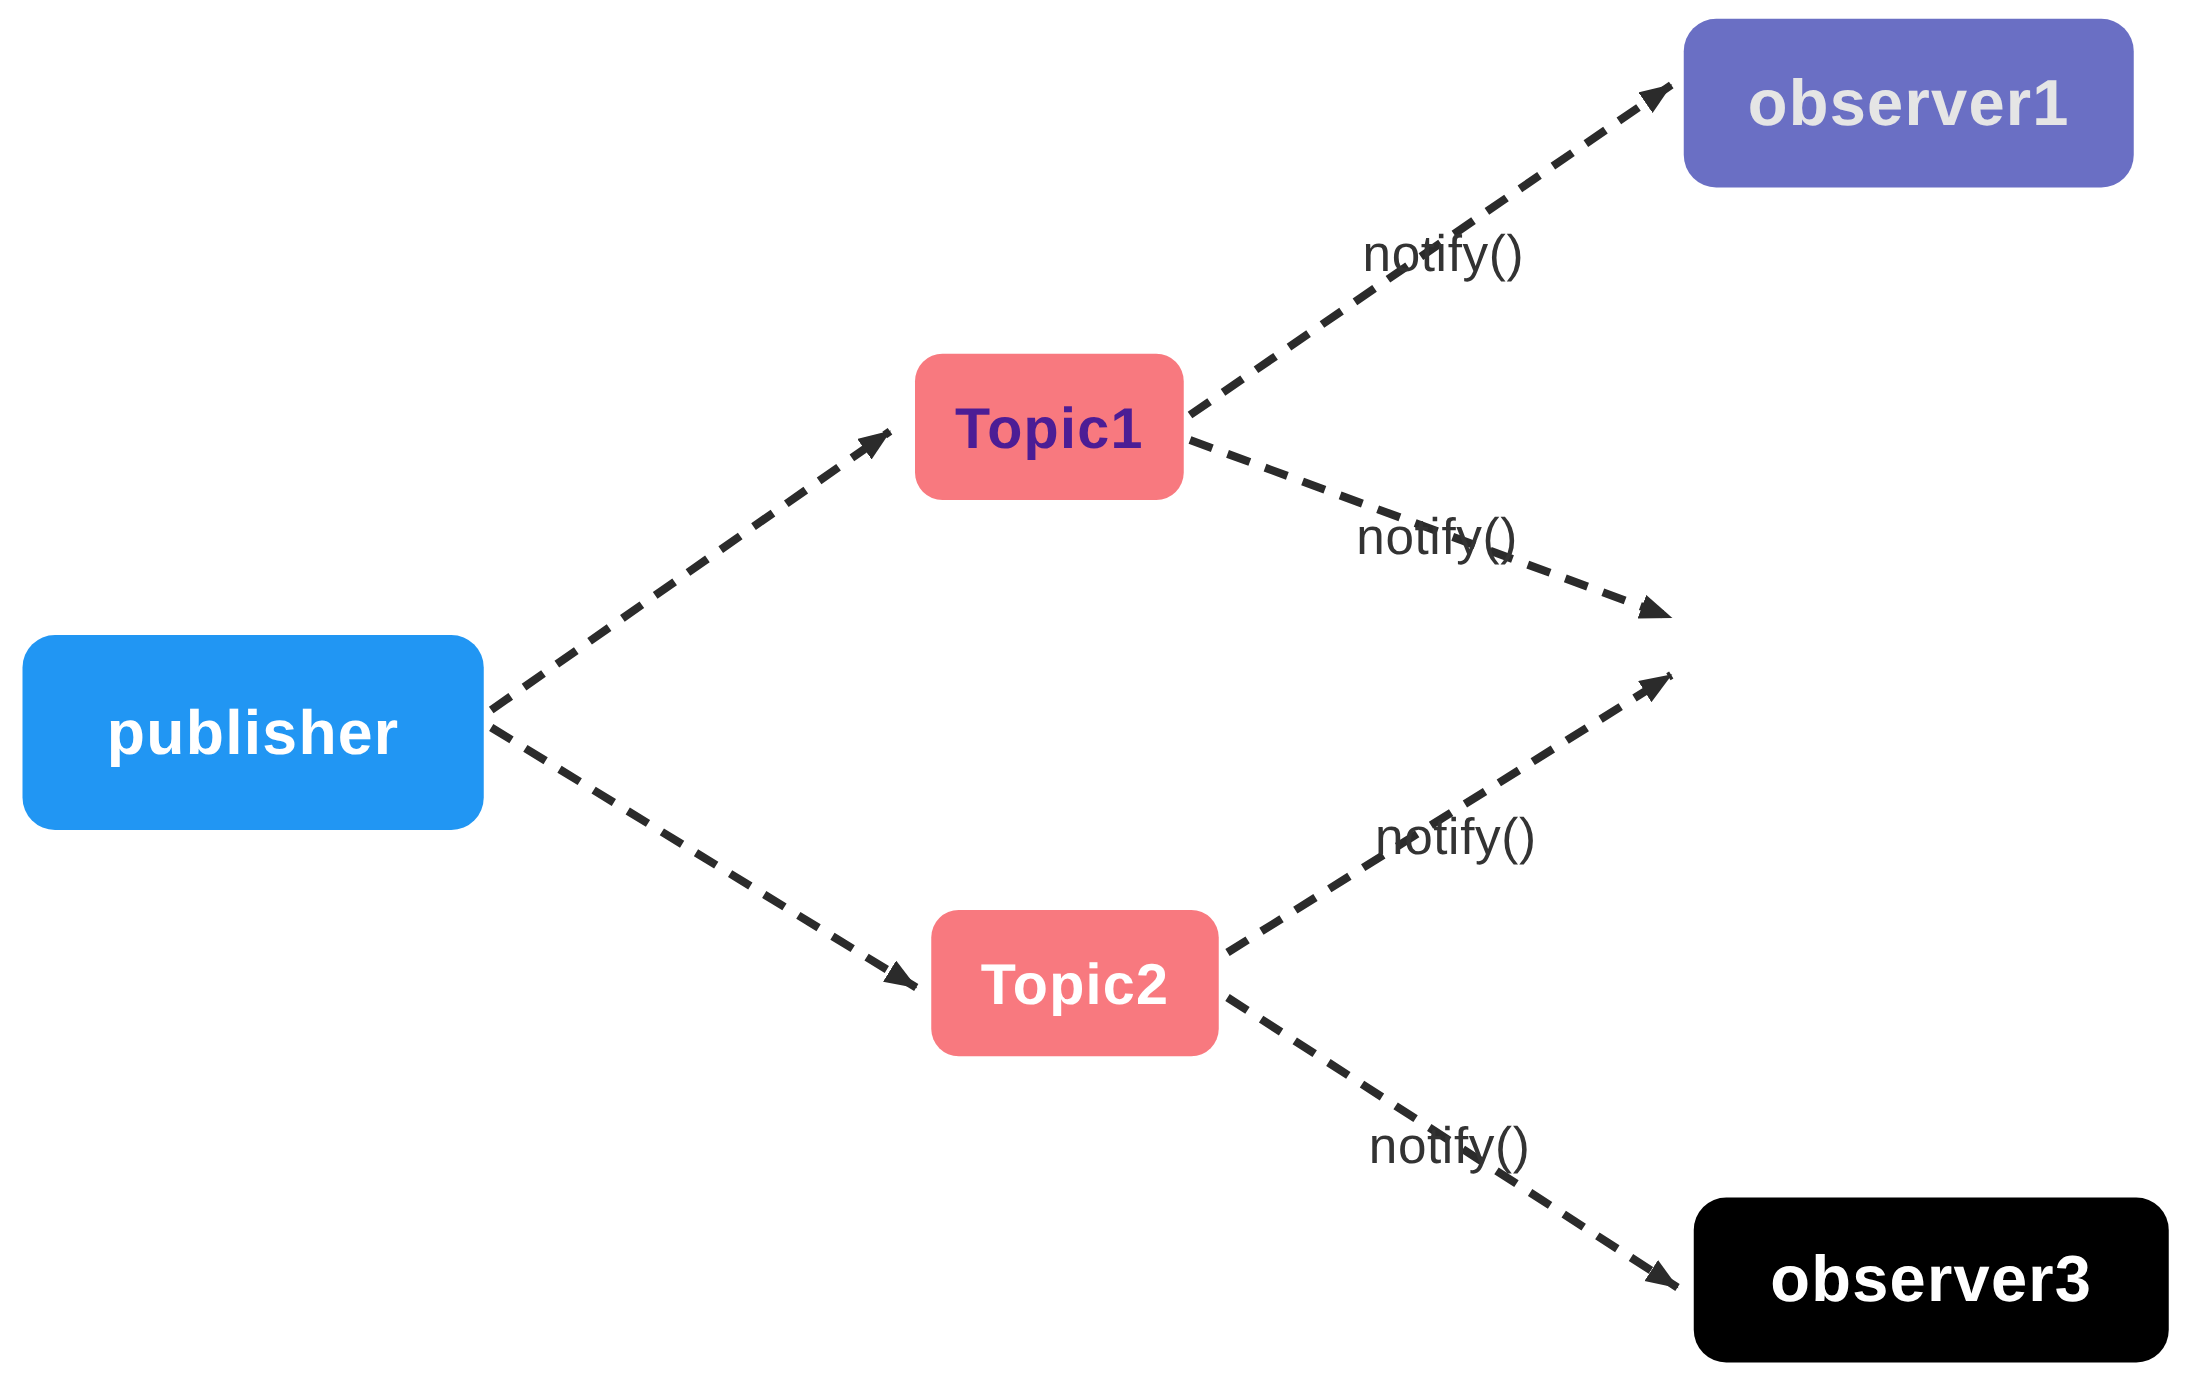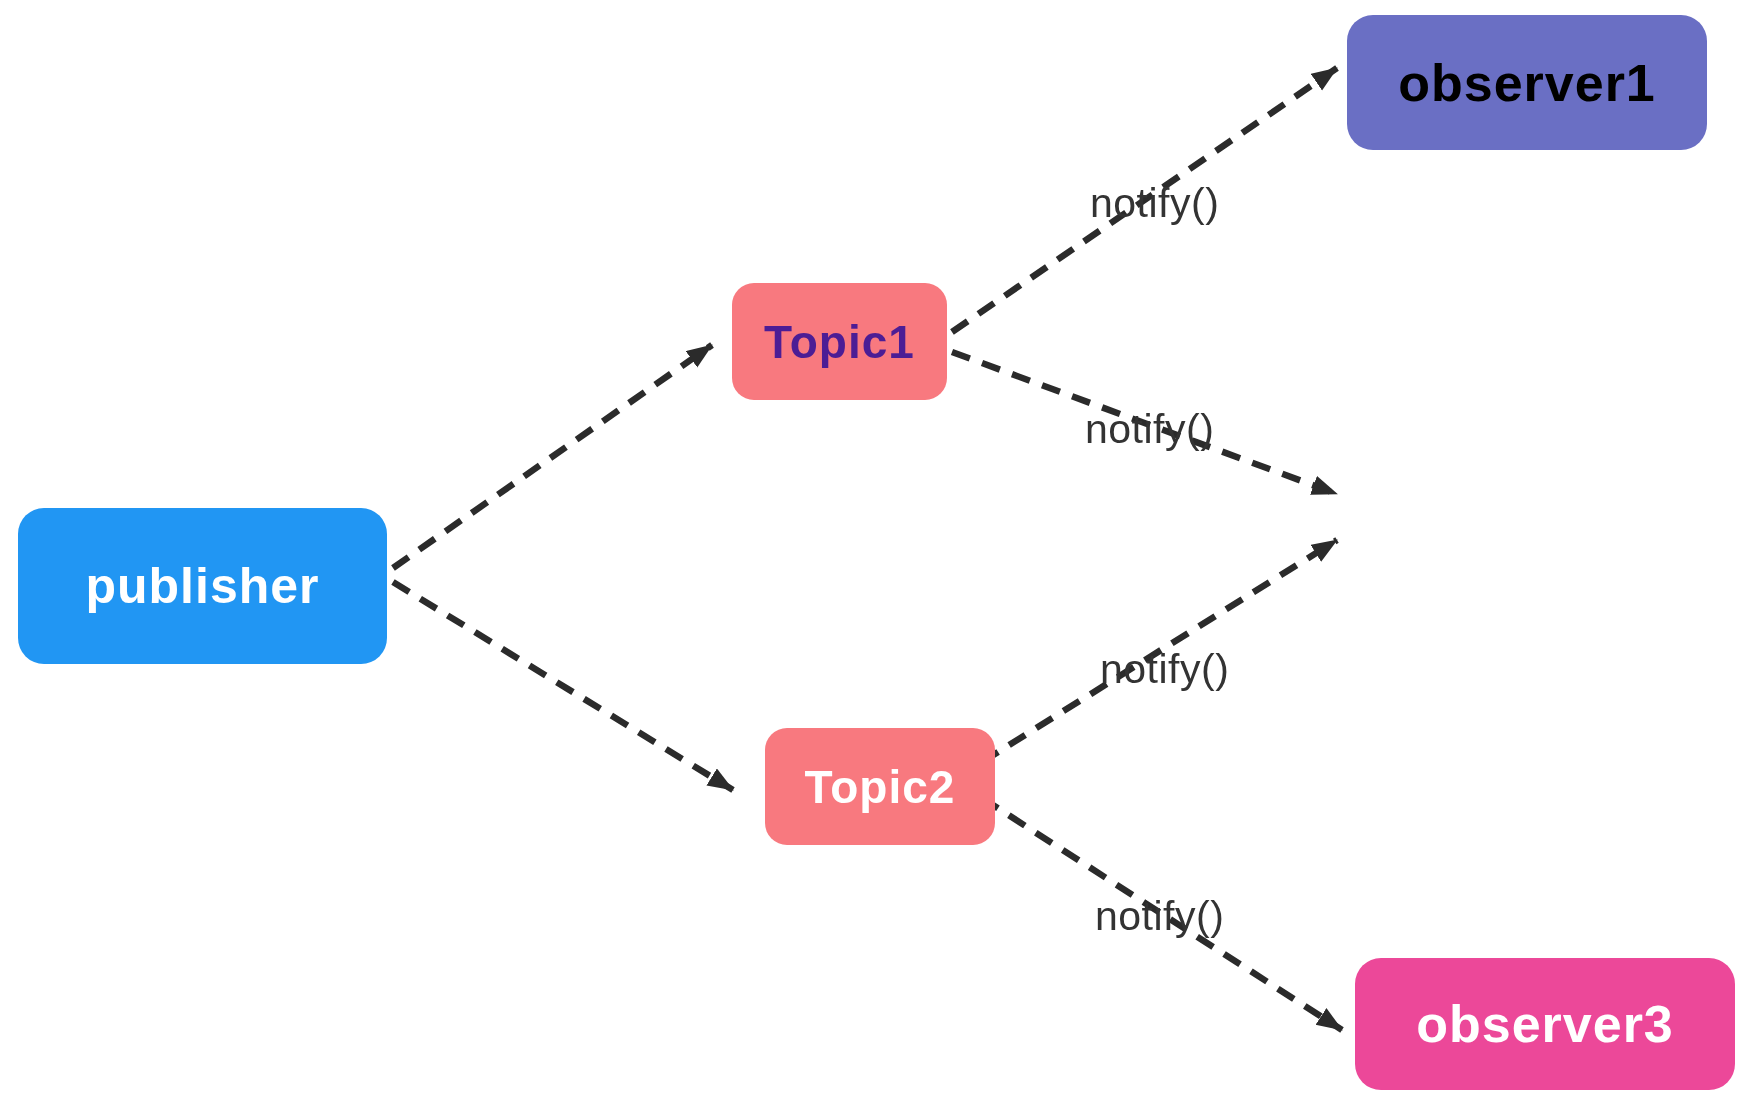--- a/index.html
+++ b/index.html
@@ -72,26 +72,26 @@
     <line class="edge-line" x1="952" y1="332" x2="1337" y2="68" marker-end="url(#arrowhead)" style="stroke: rgb(43, 43, 43);"></line>
     <line class="edge-line" x1="952" y1="352" x2="1337" y2="494" marker-end="url(#arrowhead)" style="stroke: rgb(43, 43, 43);"></line>
     <line class="edge-line" x1="982" y1="762" x2="1337" y2="540" marker-end="url(#arrowhead)" style="stroke: rgb(43, 43, 43);"></line>
     <line class="edge-line" x1="982" y1="798" x2="1342" y2="1030" marker-end="url(#arrowhead)" style="stroke: rgb(43, 43, 43);"></line>
   </svg>
 
   <div class="node node-publisher" style="background-color: rgb(33, 150, 243); color: rgb(255, 255, 255);">publisher</div>
 
   <div class="node node-topic1" style="background-color: rgb(248, 121, 127); color: #4c1d95;">Topic1</div>
 
-  <div class="node node-topic2" style="background-color: rgb(248, 121, 127); color: rgb(255, 255, 255); margin-left: 20px;">Topic2</div>
+  <div class="node node-topic2" style="background-color: rgb(248, 121, 127); color: rgb(255, 255, 255);">Topic2</div>
 
-  <div class="node node-observer1" style="background-color: rgb(106, 111, 196); color: #000000;">observer1</div>
+  <div class="node node-observer1" style="background-color: rgb(106, 111, 196); color: #e5e5e5;">observer1</div>
 
 
-  <div class="node node-observer3" style="background-color: #ec4899; color: rgb(255, 255, 255);">observer3</div>
+  <div class="node node-observer3" style="background-color: #000000; color: rgb(255, 255, 255);">observer3</div>
 
   <span class="edge-label edge-label-1" style="color: rgb(51, 51, 51);">notify()</span>
 
   <span class="edge-label edge-label-2" style="color: rgb(51, 51, 51);">notify()</span>
 
   <span class="edge-label edge-label-3" style="color: rgb(51, 51, 51);">notify()</span>
 
   <span class="edge-label edge-label-4" style="color: rgb(51, 51, 51);">notify()</span>
 
 </div>

